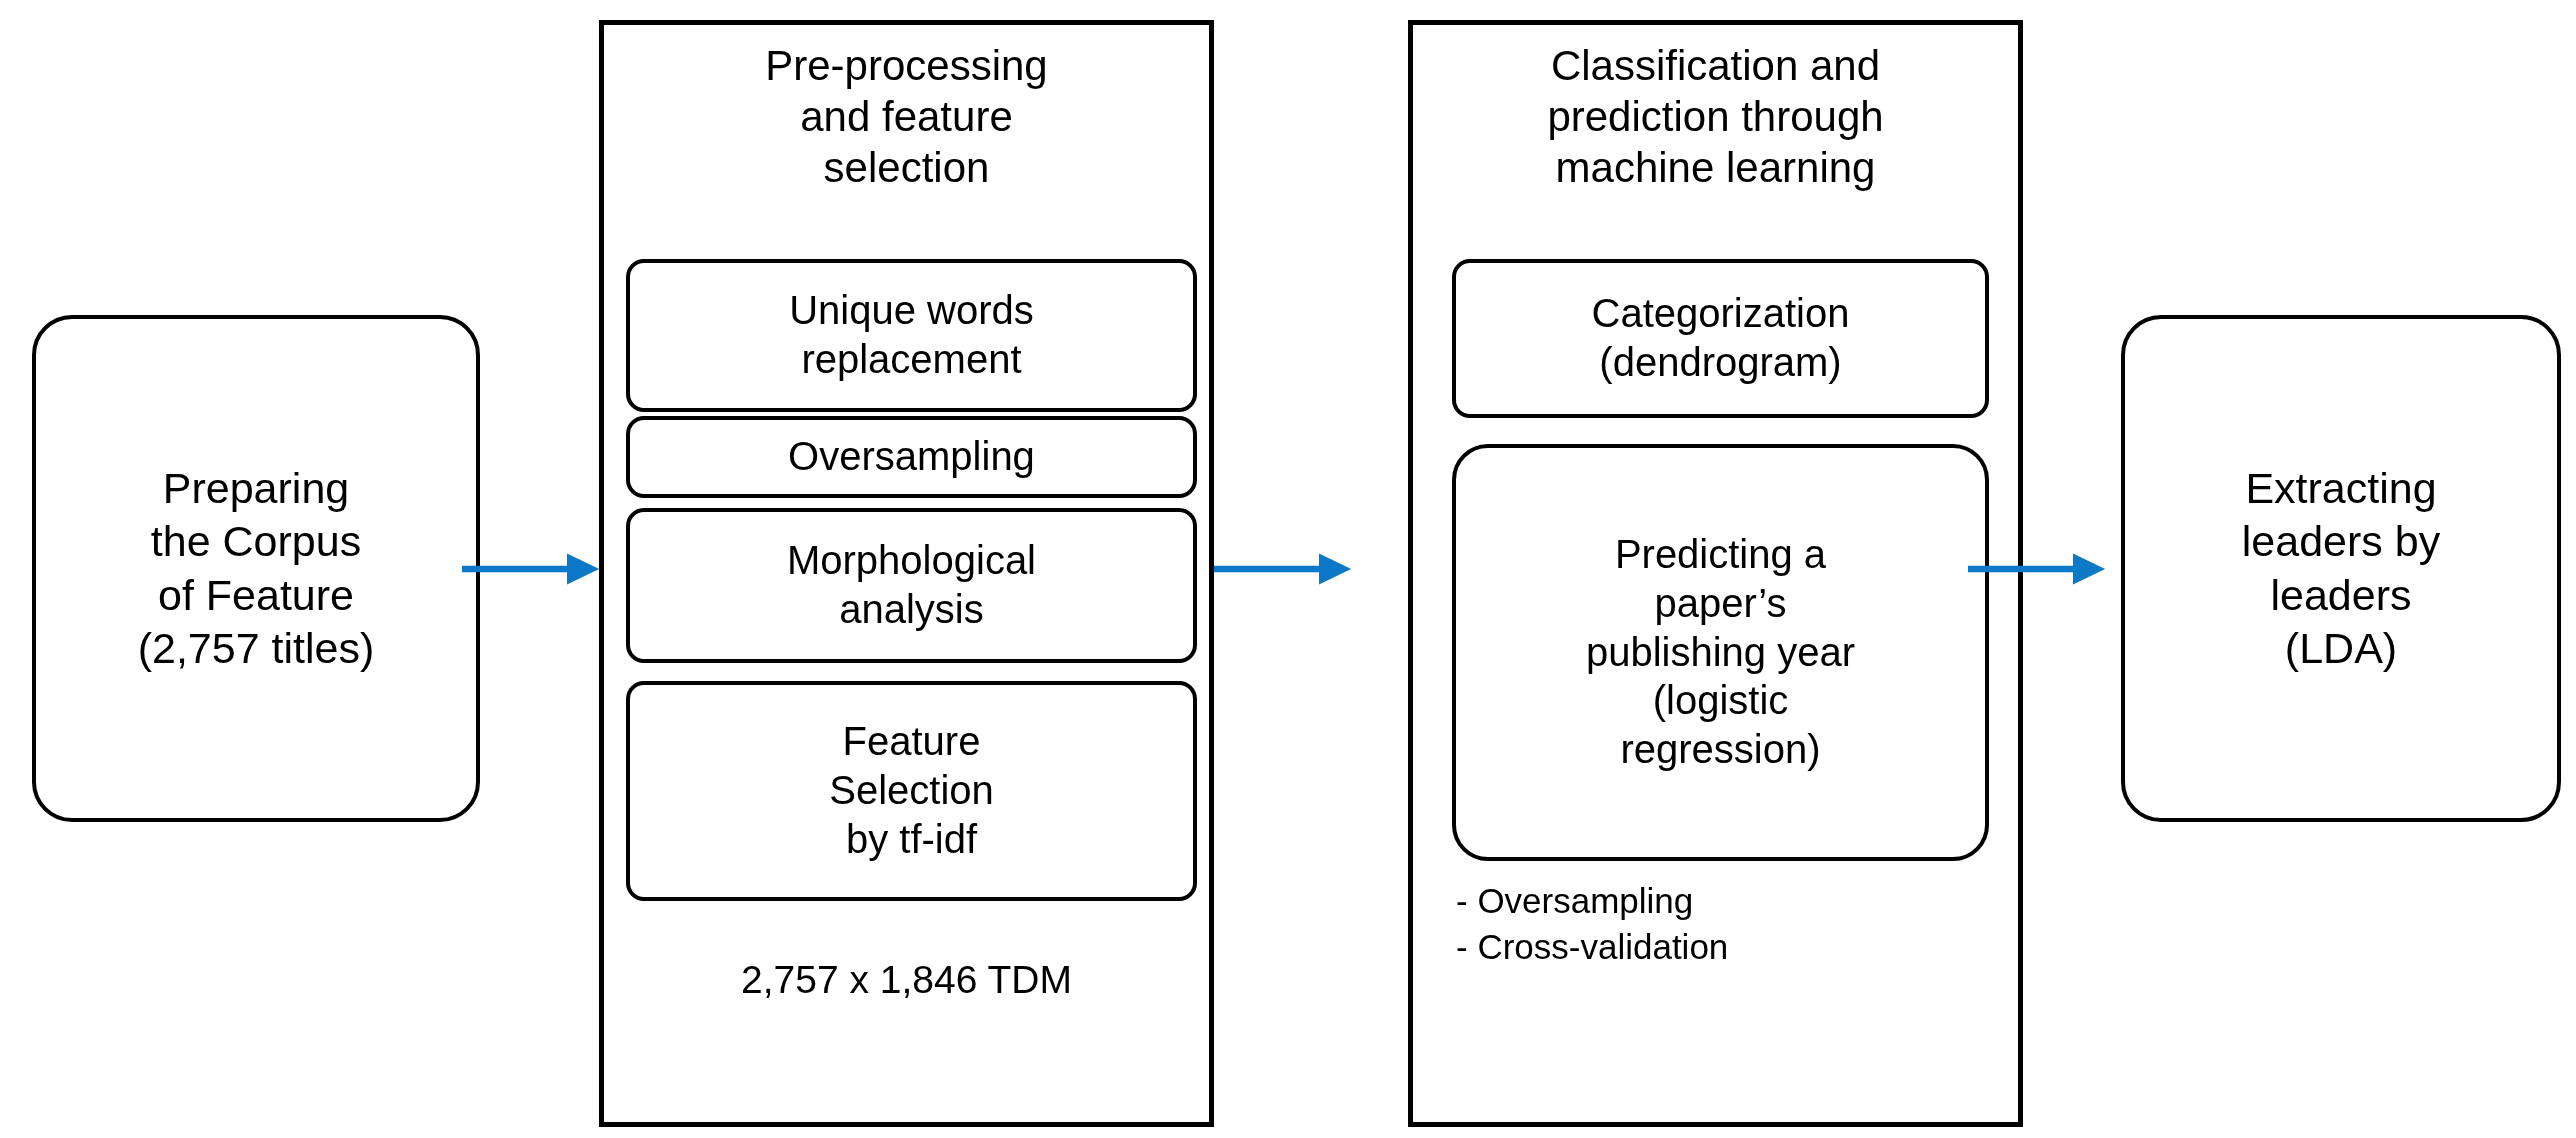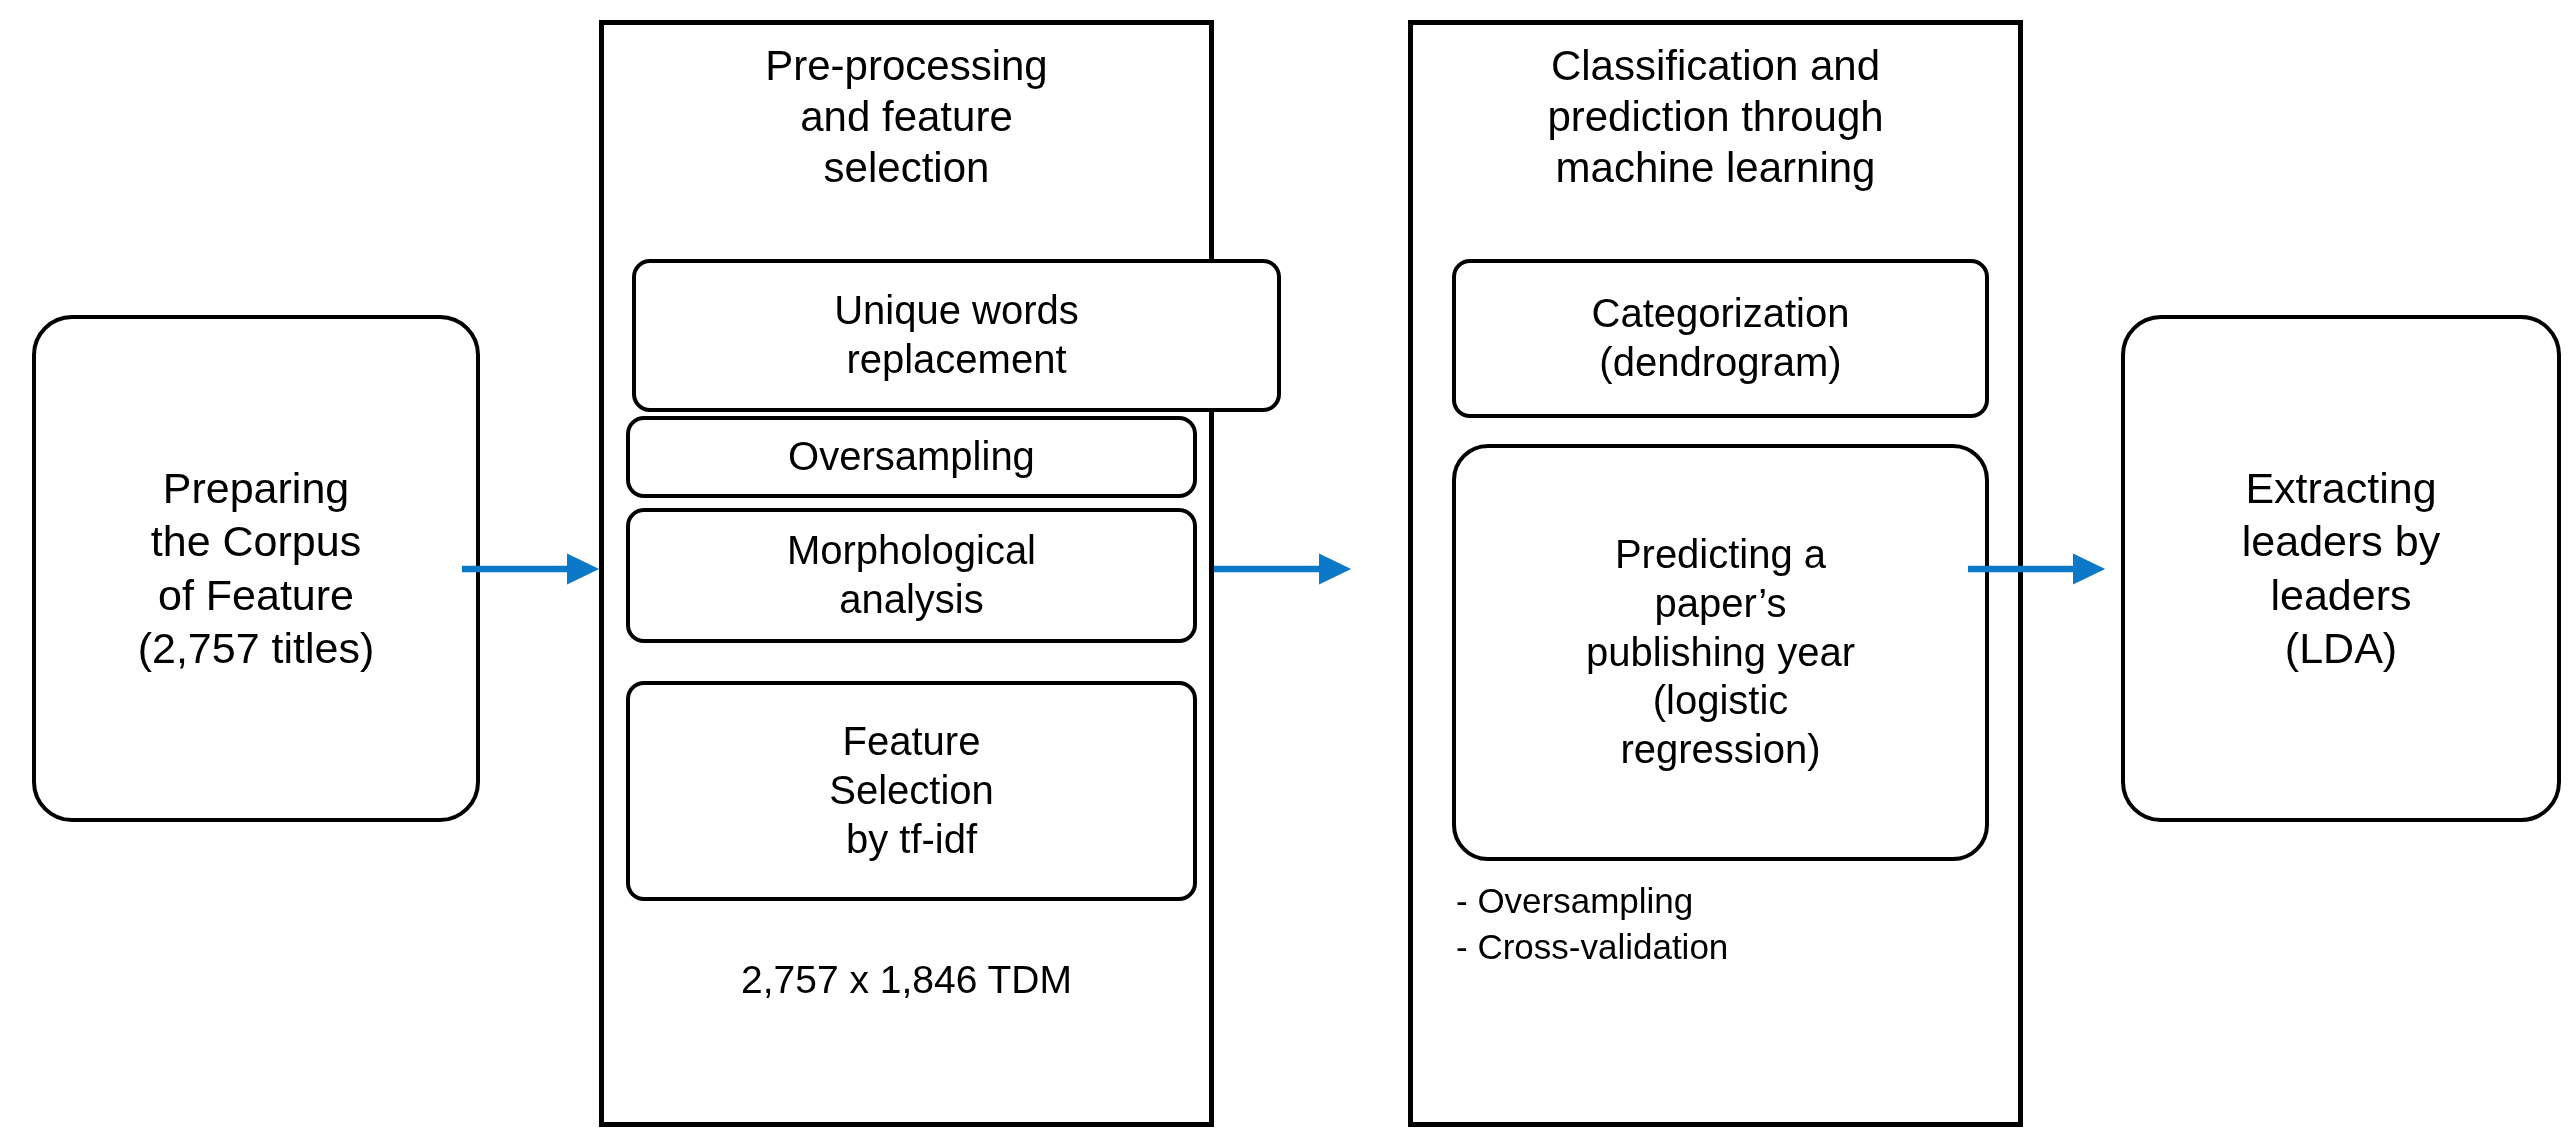--- a/index.html
+++ b/index.html
@@ -121,34 +121,34 @@
   </div>
 
   <div class="container-box" style="left:599px; top:19.5px; width:615px; height:1107px;">
 
     <div class="container-title" style="top:15.3px;">
       <span class="ln">Pre-processing</span>
       <span class="ln">and feature</span>
       <span class="ln">selection</span>
     </div>
 
-    <div class="sub-box" style="left:28px; top:234px; width:649px; height:153px;">
+    <div class="sub-box" style="left:22px; top:234px; width:571px; height:153px;">
       <span class="lines">
         <span class="ln">Unique words</span>
         <span class="ln">replacement</span>
       </span>
     </div>
 
     <div class="sub-box" style="left:22px; top:391px; width:571px; height:82px;">
       <span class="lines">
         <span class="ln">Oversampling</span>
       </span>
     </div>
 
-    <div class="sub-box" style="left:22px; top:483px; width:571px; height:135px;">
+    <div class="sub-box" style="left:22px; top:483px; width:571px; height:155px;">
       <span class="lines">
         <span class="ln">Morphological</span>
         <span class="ln">analysis</span>
       </span>
     </div>
 
     <div class="sub-box" style="left:22px; top:656px; width:571px; height:220px;">
       <span class="lines">
         <span class="ln">Feature</span>
         <span class="ln">Selection</span>

